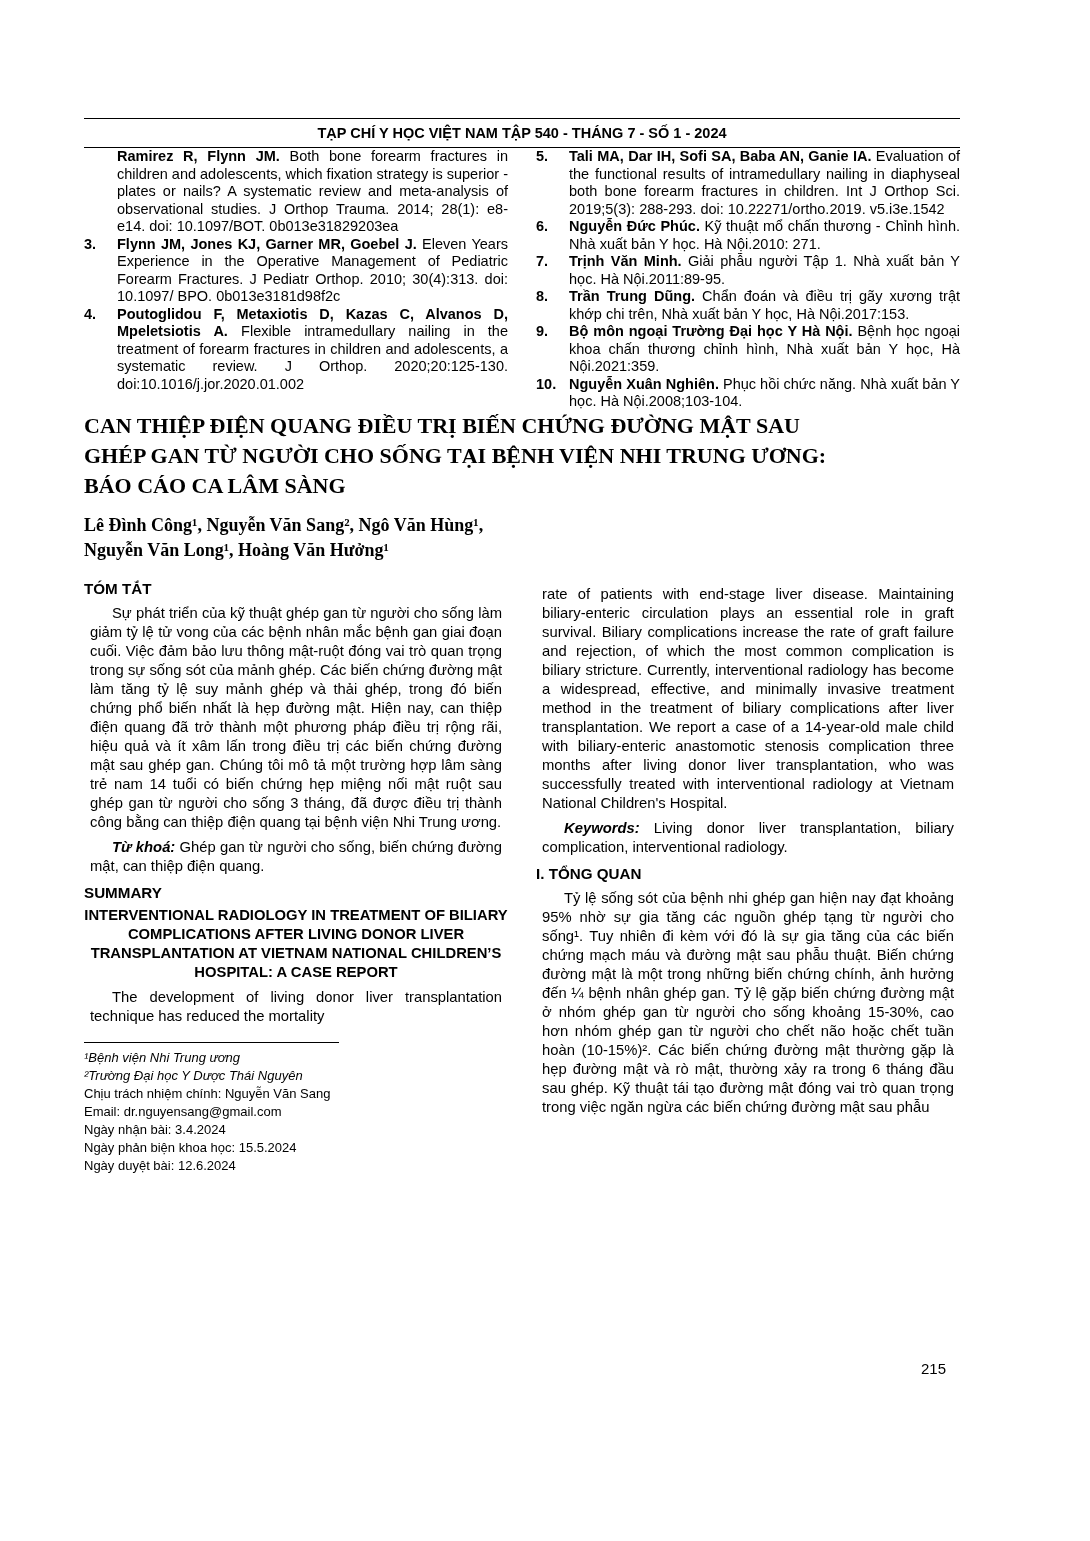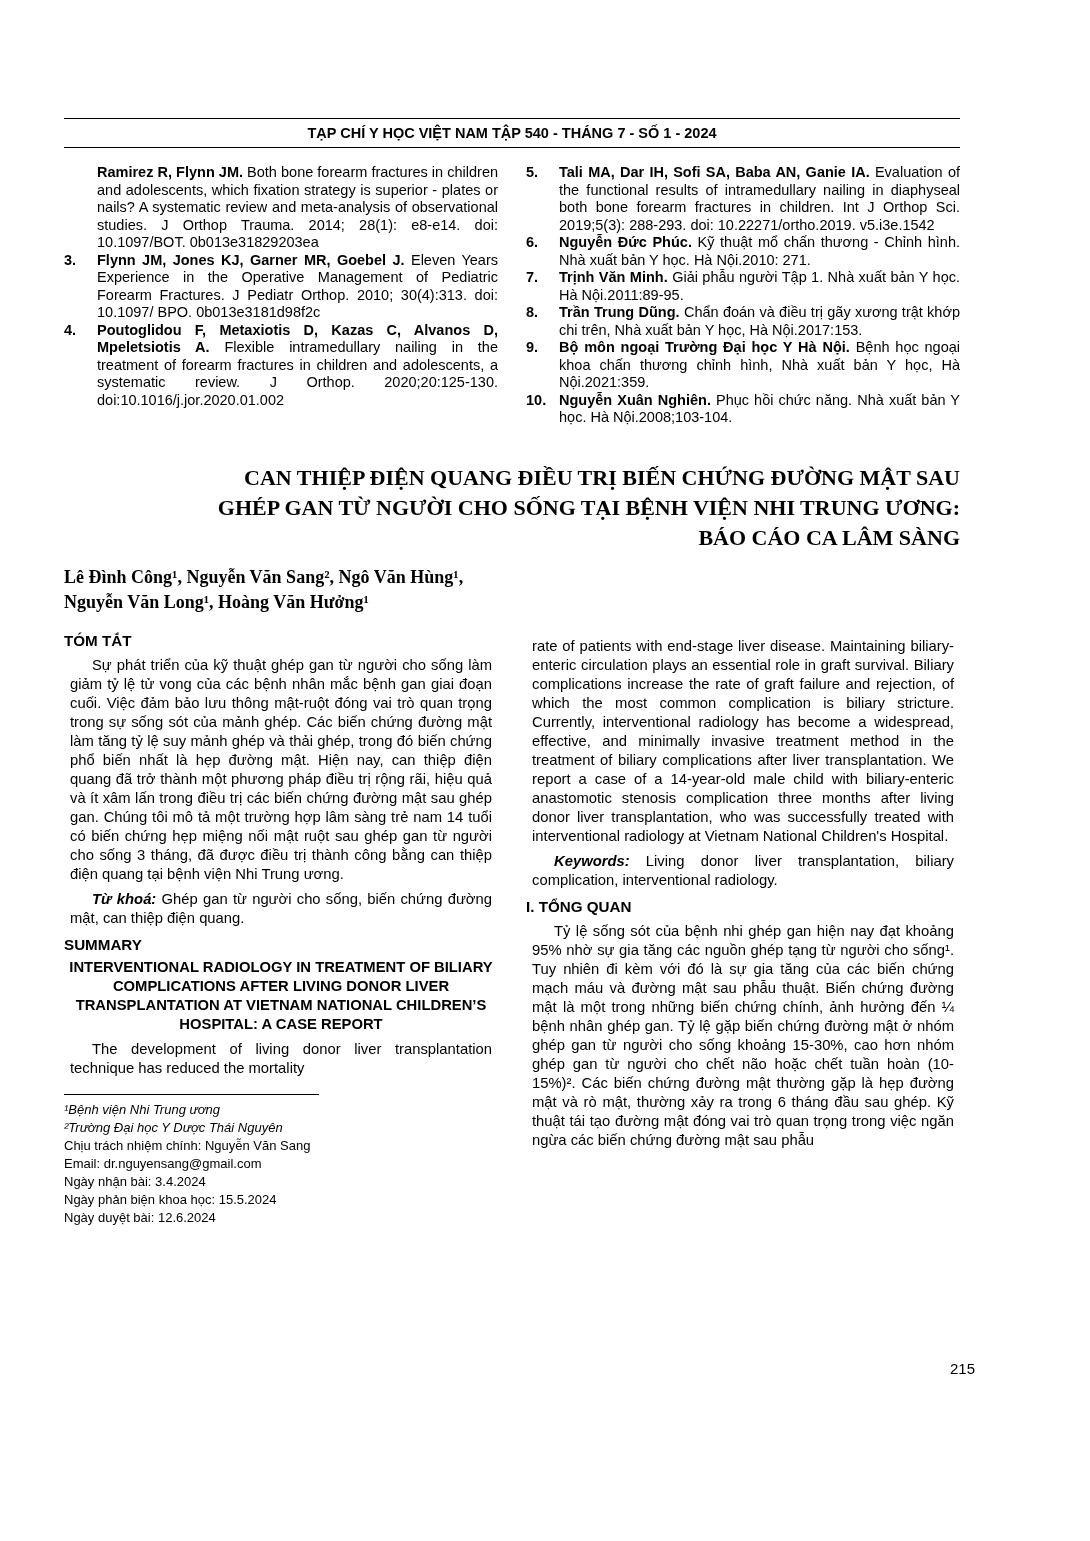--- a/index.html
+++ b/index.html
@@ -1,41 +1,41 @@
 <!DOCTYPE html>
 <html><head>
 <meta charset="utf-8">
 <style>
   * { margin:0; padding:0; box-sizing:border-box; }
   html,body { background:#ffffff; }
   body {
     width:1090px; height:1541px; position:relative; overflow:hidden;
     font-family:"Liberation Sans", sans-serif; color:#000;
   }
-  .page { padding:118px 130px 0 64px; }
+  .page { padding:118px 130px 0 84px; }
 
   .header {
     text-align:center; font-weight:bold; font-size:14.5px;
     border-top:1.5px solid #000; border-bottom:1.5px solid #000;
     padding:6px 0 6px 0;
   }
 
   .twocol { display:flex; gap:28px; }
   .col { flex:1 1 0; min-width:0; }
 
-  .refs { margin-top:16px; font-size:14.5px; line-height:17.5px; }
+  .refs { font-size:14.5px; line-height:17.5px; }
   .ref {
     position:relative; padding-left:33px; text-align:justify;
     overflow-wrap:break-word;
   }
   .ref .num { position:absolute; left:0; top:0; font-weight:bold; }
   .ref b { font-weight:bold; }
 
   .title {
-    margin-top:36px; text-align:right; font-weight:bold;
+    text-align:left; font-weight:bold;
     font-family:"Liberation Serif", serif; font-size:22px; line-height:30px;
   }
 
   .authors {
     margin-top:12px; text-align:left; font-weight:bold;
     font-family:"Liberation Serif", serif; font-size:18px; line-height:25px;
     padding-right:4px;
   }
 
   .body-cols { margin-top:16px; font-size:14.8px; line-height:19px;justify-content:flex-end; }
@@ -43,21 +43,21 @@
   .just { text-align:justify; }
   .ind { text-indent:22px; }
   .sec { font-weight:bold; font-size:15.2px; margin:7px 0 4px 0; }
   .sec.first { margin-top:0; }
   .sum-title { font-weight:bold; text-align:center; margin:2px 0 2px 0; }
 
   .footnote { margin-top:16px; font-size:13px; line-height:18px; }
   .footnote .rule { width:255px; border-top:1.2px solid #000; margin-bottom:6px; }
   .footnote .it { font-style:italic; }
 
-  .pagenum { position:absolute; top:1360px; right:115px; font-size:15px; }
+  .pagenum { position:absolute; top:1360px; right:144px; font-size:15px; }
 </style>
 </head>
 <body>
 
 <div class="page">
 
   <div class="header">
     <span>TẠP CHÍ Y HỌC VIỆT NAM TẬP 540 - THÁNG 7 - SỐ 1 - 2024</span>
   </div>
 

